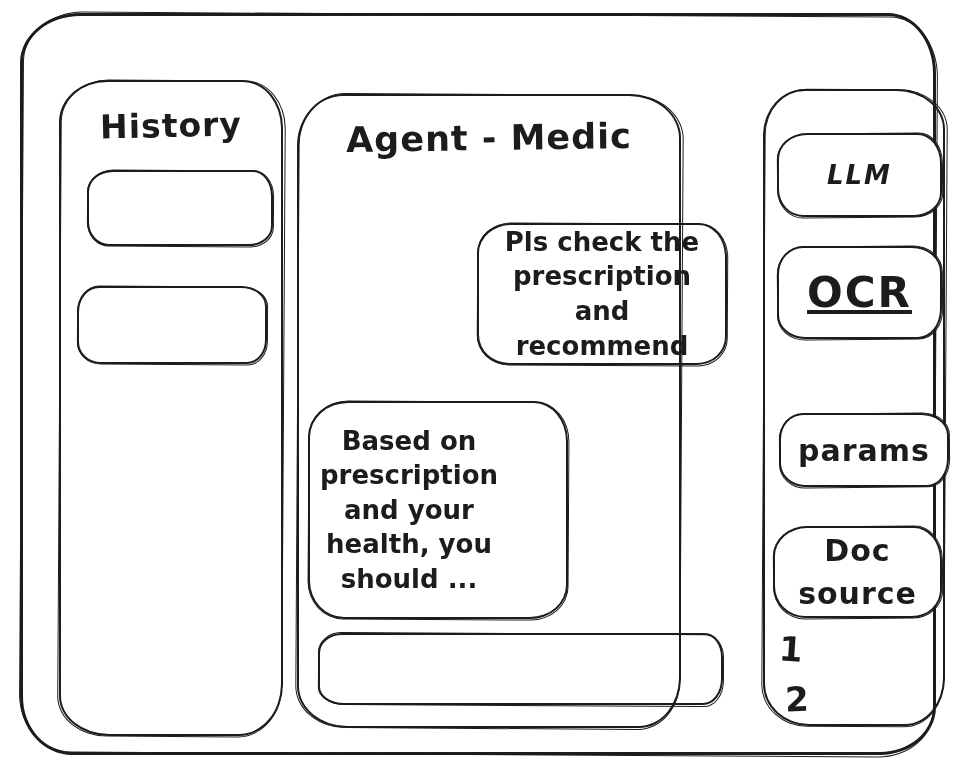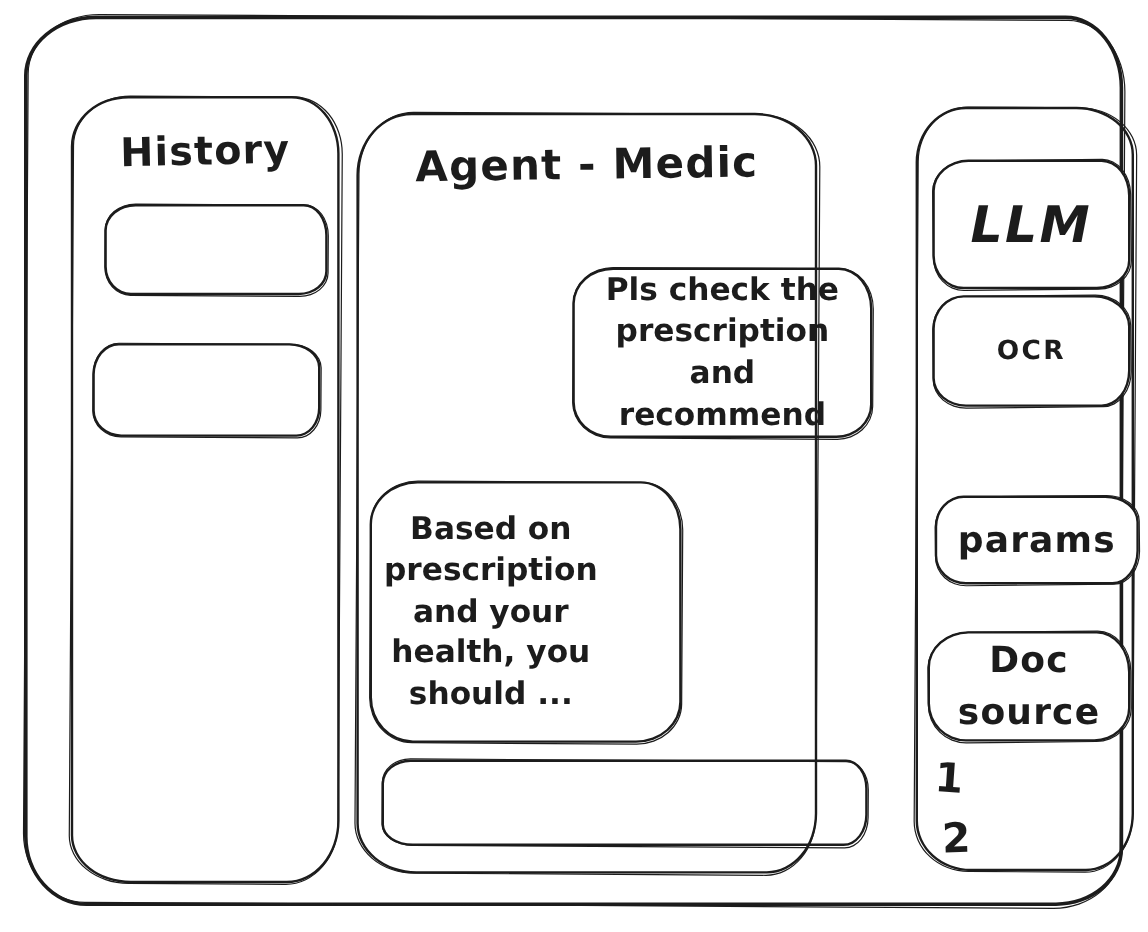--- a/index.html
+++ b/index.html
@@ -109,28 +109,28 @@
   .tool-btn::before {
     content: "";
     position: absolute;
     inset: -2.5px;
     border: 1.5px solid var(--ink);
     border-radius: inherit;
     transform: rotate(-0.6deg);
     pointer-events: none;
   }
   .btn-llm {
-    left: 12px; top: 42px; width: 165px; height: 108px;
+    left: 12px; top: 42px; width: 165px; height: 84px;
     border-radius: 30px 24px 28px 26px / 26px 30px 24px 28px;
-    font-size: 42px; letter-spacing: 2px; font-style: italic;
+    font-size: 26px; letter-spacing: 2px; font-style: italic;
   }
   .btn-ocr {
     left: 12px; top: 155px; width: 165px; height: 93px;
     border-radius: 26px 30px 24px 28px / 28px 26px 30px 24px;
-    font-size: 22px; letter-spacing: 2px;
+    font-size: 42px; letter-spacing: 2px; text-decoration: underline;
   }
   .btn-params {
     left: 14px; top: 322px; width: 170px; height: 74px;
     border-radius: 24px 28px 22px 26px / 26px 22px 28px 24px;
     font-size: 30px; letter-spacing: 1px;
   }
   .btn-doc {
     left: 8px; top: 435px; width: 169px; height: 92px;
     border-radius: 34px 28px 30px 32px / 30px 34px 28px 32px;
     font-size: 30px; letter-spacing: 1px; line-height: 1.45;

